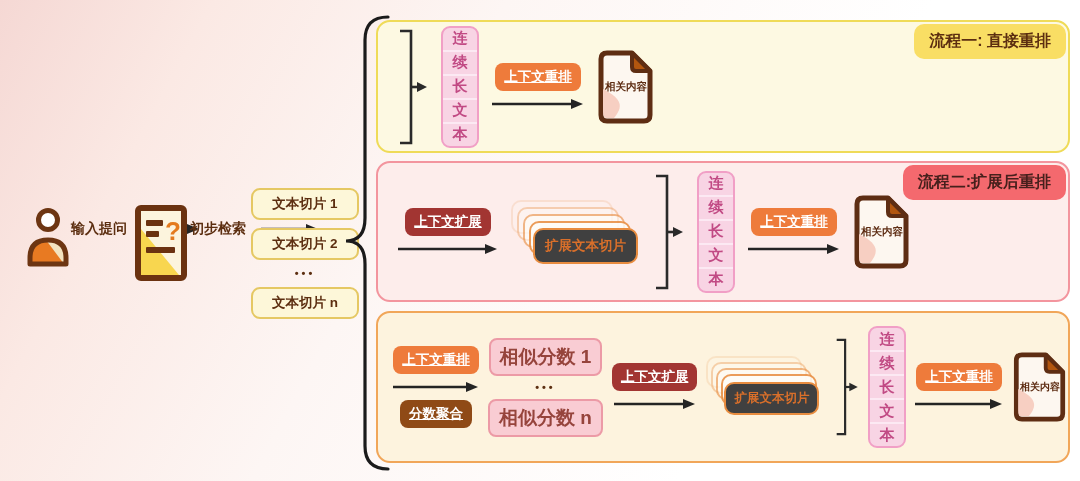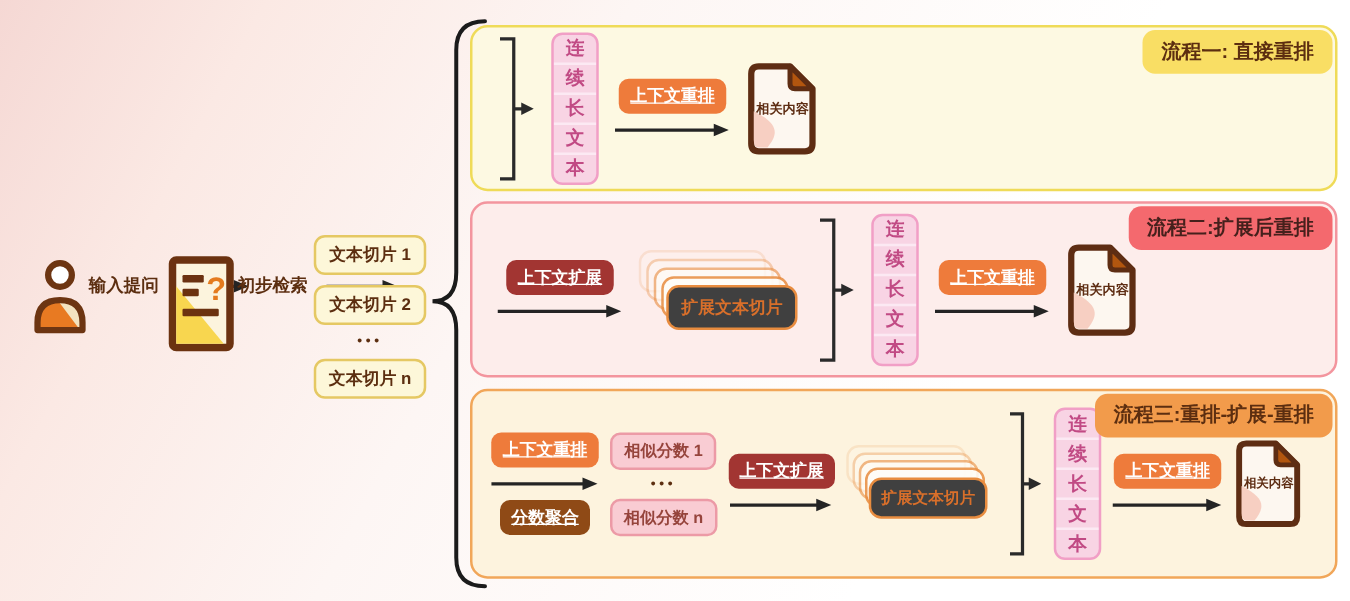--- a/index.html
+++ b/index.html
@@ -6,21 +6,21 @@
   .canvas{
     position:relative;width:1080px;height:481px;overflow:hidden;
     background:linear-gradient(118deg,#f5d8d4 0%,#fbe9e4 16%,#fdf6f4 38%,#ffffff 70%);
     font-family:"Liberation Sans","DejaVu Sans",sans-serif;
   }
   .abs{position:absolute;}
   .flowgroup{display:flex;flex-direction:row;align-items:center;gap:15px;}
   .flowlabel{font-size:14px;font-weight:bold;color:#5c2e10;white-space:nowrap;}
   .chipcol{display:flex;flex-direction:column;align-items:center;gap:8px;}
   .chip{
-    width:90px;box-sizing:border-box;text-align:center;padding:5px 2px;
+    width:108px;box-sizing:border-box;text-align:center;padding:5px 2px;
     background:#fdf7d9;border:2px solid #e5c863;border-radius:9px;
     font-size:13.5px;font-weight:bold;color:#5c2e10;white-space:nowrap;
   }
   .dots{color:#5c2e10;font-weight:bold;font-size:11px;letter-spacing:3px;line-height:1;}
   .panel{position:absolute;left:376px;width:694px;box-sizing:border-box;border-radius:14px;}
   .p1{top:20px;height:133px;background:#fdf9e2;border:2px solid #efdb58;}
   .p2{top:161px;height:141px;background:#fdedeb;border:2px solid #f3959e;}
   .p3{top:311px;height:152px;background:#fdf3de;border:2px solid #f1a659;}
   .pbadge{
     position:absolute;top:2px;right:2px;border-radius:10px;padding:7px 15px;
@@ -58,21 +58,21 @@
     background:#fffdf8;border:2px solid #e88c3f;
   }
   .cardfront{
     position:absolute;box-sizing:border-box;padding:7px 10px;border-radius:10px;
     background:#404040;border:2px solid #e88c3f;color:#d96f2a;
     font-weight:bold;font-size:13.5px;white-space:nowrap;
   }
   .scores{display:flex;flex-direction:column;align-items:center;gap:6px;flex:none;}
   .score{
     padding:4px 9px;border-radius:8px;background:#f9ccd3;border:2px solid #ec9aa6;
-    color:#96443c;font-weight:bold;font-size:13px;white-space:nowrap;
+    color:#96443c;font-weight:bold;font-size:19px;white-space:nowrap;
   }
   svg{display:block;}
 </style>
 </head>
 <body>
 
 <div class="canvas">
 
   <div class="abs" style="left:24px;top:206px;">
     <svg width="48" height="62" viewBox="0 0 48 62">
@@ -202,21 +202,20 @@
           <path d="M10 4 H35 L53 22 V66 Q53 72 47 72 H10 Q4 72 4 66 V10 Q4 4 10 4 Z" fill="#fdf7f0" stroke="#5e2d13" stroke-width="5" stroke-linejoin="round"></path>
           <path d="M6 40 C26 50 26 58 17 69 L10 69 Q6 69 6 63 Z" fill="#f7cfc2"></path>
           <path d="M35 4 L53 22 H39 Q35 22 35 18 Z" fill="#b2560f" stroke="#5e2d13" stroke-width="4" stroke-linejoin="round"></path>
           <text x="29" y="41" text-anchor="middle" font-size="10.5" font-weight="bold" fill="#5e2d13">相关内容</text>
         </svg>
       </div>
     </div>
   </div>
 
   <div class="panel p3">
-    <div class="pbadge o">流程三:重排-扩展-重排</div>
     <div class="pcontent">
       <div class="action">
         <span class="abadge orange">上下文重排</span>
         <svg width="86" height="14" viewBox="0 0 86 14">
           <line x1="0" y1="7" x2="74" y2="7" stroke="#242424" stroke-width="2.6"></line>
           <polygon points="73,2 85,7 73,12" fill="#242424"></polygon>
         </svg>
         <span class="abadge brown">分数聚合</span>
       </div>
       <div class="scores">

